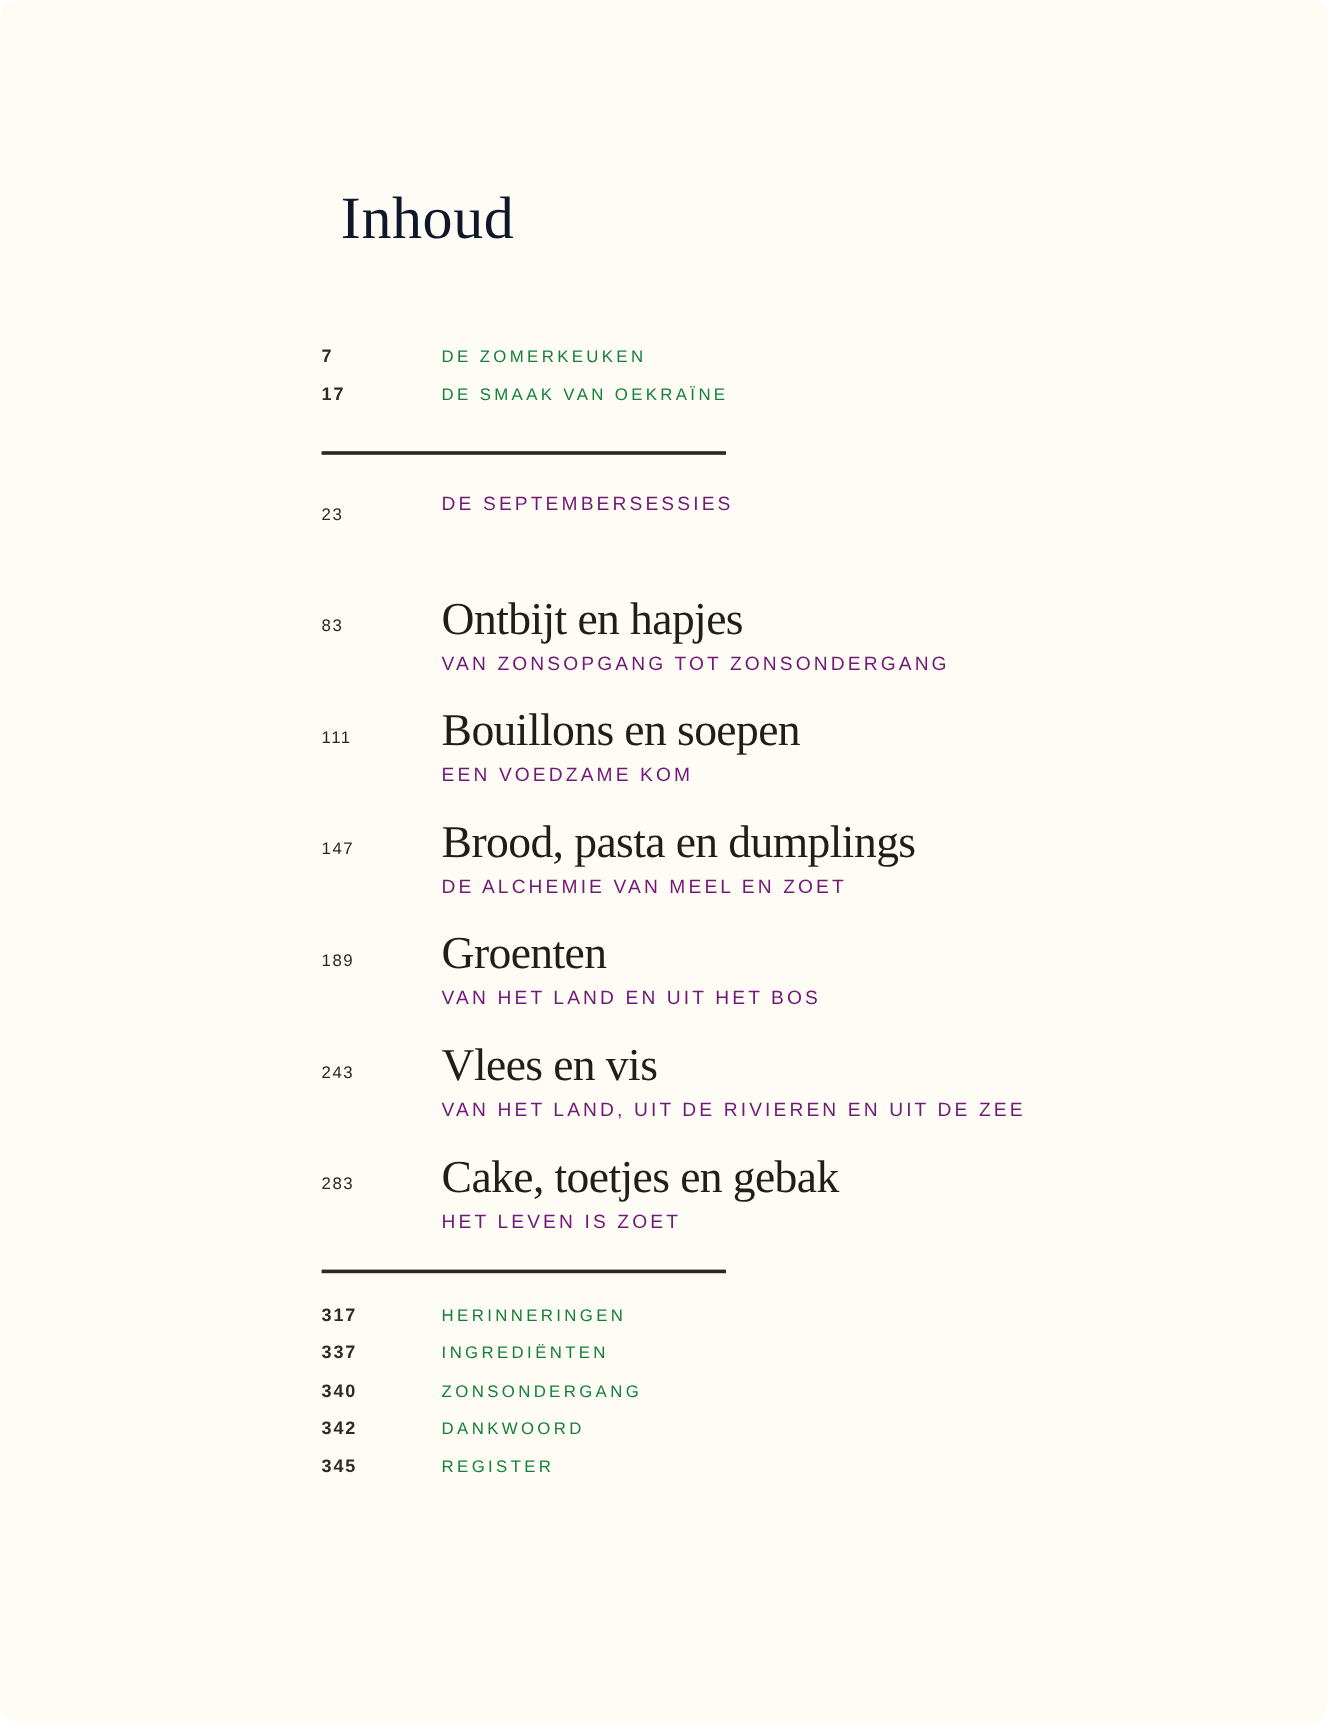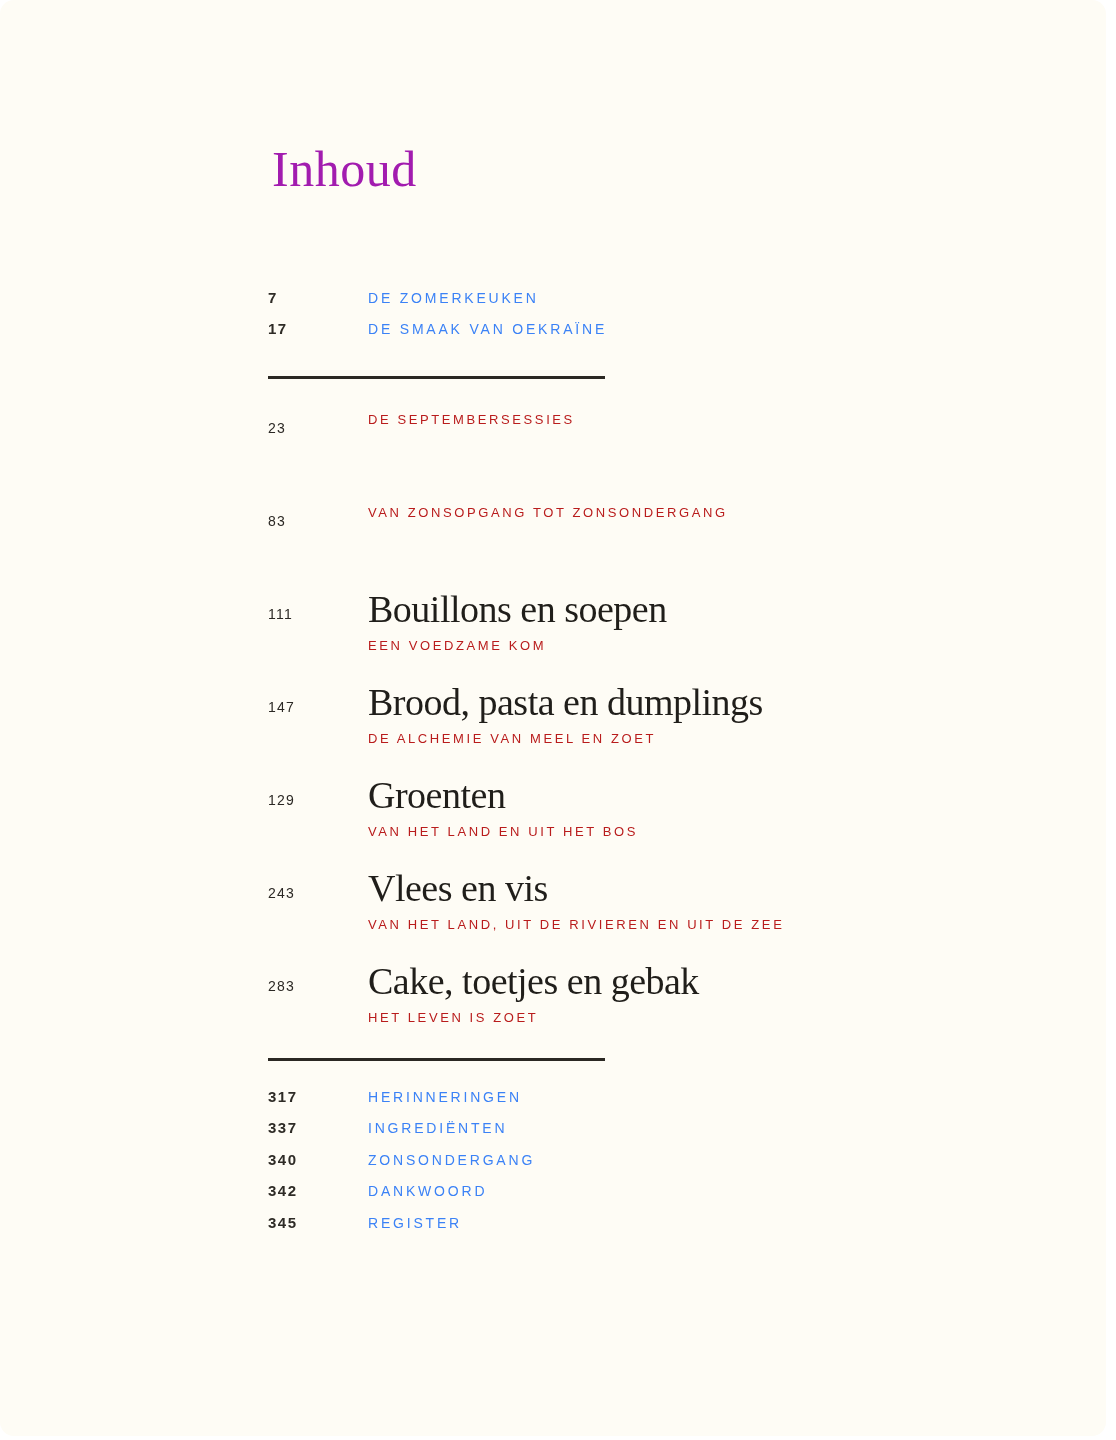--- a/index.html
+++ b/index.html
@@ -17,47 +17,47 @@
     top: 0;
     width: 1106px;
     height: 1436px;
     background: #fefcf5;
     border-radius: 14px;
   }
   .page-title {
     position: absolute;
     left: 268px;
     top: 138px;
-    margin: 4px;
+    margin: 16px;
     font-family: "Liberation Serif", serif;
     font-weight: 400;
     font-size: 50px;
     line-height: 1.1;
-    color: #a21caf;
+    color: #0f172a;
     letter-spacing: 0.5px;
   }
   
   .toc-row {
     display: flex;
     align-items: baseline;
     height: 31.4px;
   }
   .toc-row .num {
     width: 100px;
     flex: 0 0 100px;
     font-size: 15px;
     font-weight: 700;
     letter-spacing: 1.5px;
     color: #2e2b26;
   }
   .toc-row .label {
     font-size: 14px;
     font-weight: 400;
     letter-spacing: 2.8px;
-    color: #3b82f6;
+    color: #15803d;
   }
   .intro-list {
     position: absolute;
     left: 268px;
     top: 289px;
   }
   .back-list {
     position: absolute;
     left: 268px;
     top: 1088px;
@@ -94,24 +94,24 @@
     font-family: "Liberation Serif", serif;
     font-weight: 400;
     font-size: 38px;
     line-height: 1.05;
     letter-spacing: -0.5px;
     color: #201e1a;
     white-space: nowrap;
   }
   .chapter .text .subtitle {
     margin-top: 8px;
-    font-size: 13px;
+    font-size: 16px;
     font-weight: 400;
     letter-spacing: 2.6px;
-    color: #b91c1c;
+    color: #701a75;
     white-space: nowrap;
   }
 </style>
 </head>
 <body>
 
 <div class="sheet">
 
   <h1 class="page-title">Inhoud</h1>
 
@@ -133,20 +133,21 @@
     <div class="chapter">
       <span class="num">23</span>
       <div class="text">
         <div class="subtitle">DE SEPTEMBERSESSIES</div>
       </div>
     </div>
 
     <div class="chapter">
       <span class="num">83</span>
       <div class="text">
+        <div class="title">Ontbijt en hapjes</div>
         <div class="subtitle">VAN ZONSOPGANG TOT ZONSONDERGANG</div>
       </div>
     </div>
 
     <div class="chapter">
       <span class="num">111</span>
       <div class="text">
         <div class="title">Bouillons en soepen</div>
         <div class="subtitle">EEN VOEDZAME KOM</div>
       </div>
@@ -154,21 +155,21 @@
 
     <div class="chapter">
       <span class="num">147</span>
       <div class="text">
         <div class="title">Brood, pasta en dumplings</div>
         <div class="subtitle">DE ALCHEMIE VAN MEEL EN ZOET</div>
       </div>
     </div>
 
     <div class="chapter">
-      <span class="num">129</span>
+      <span class="num">189</span>
       <div class="text">
         <div class="title">Groenten</div>
         <div class="subtitle">VAN HET LAND EN UIT HET BOS</div>
       </div>
     </div>
 
     <div class="chapter">
       <span class="num">243</span>
       <div class="text">
         <div class="title">Vlees en vis</div>

